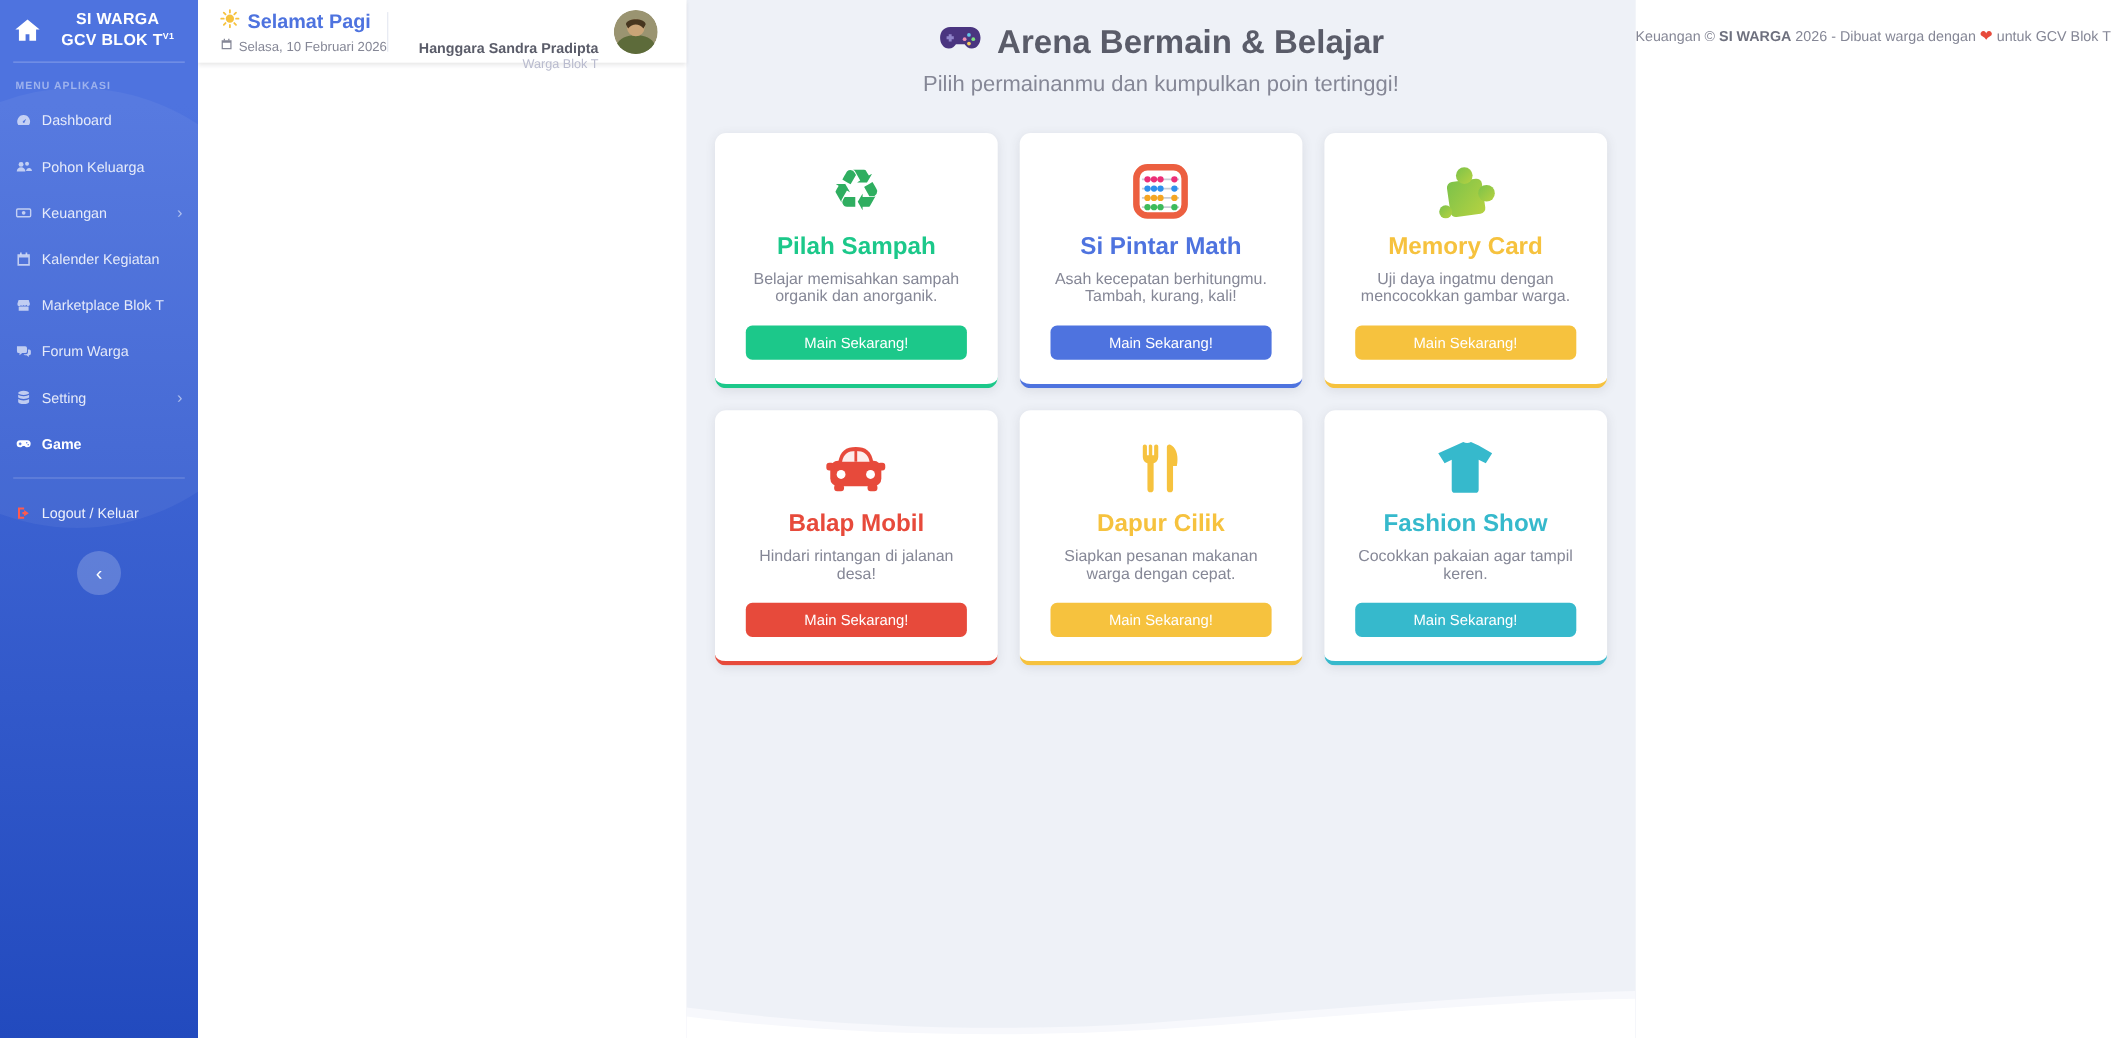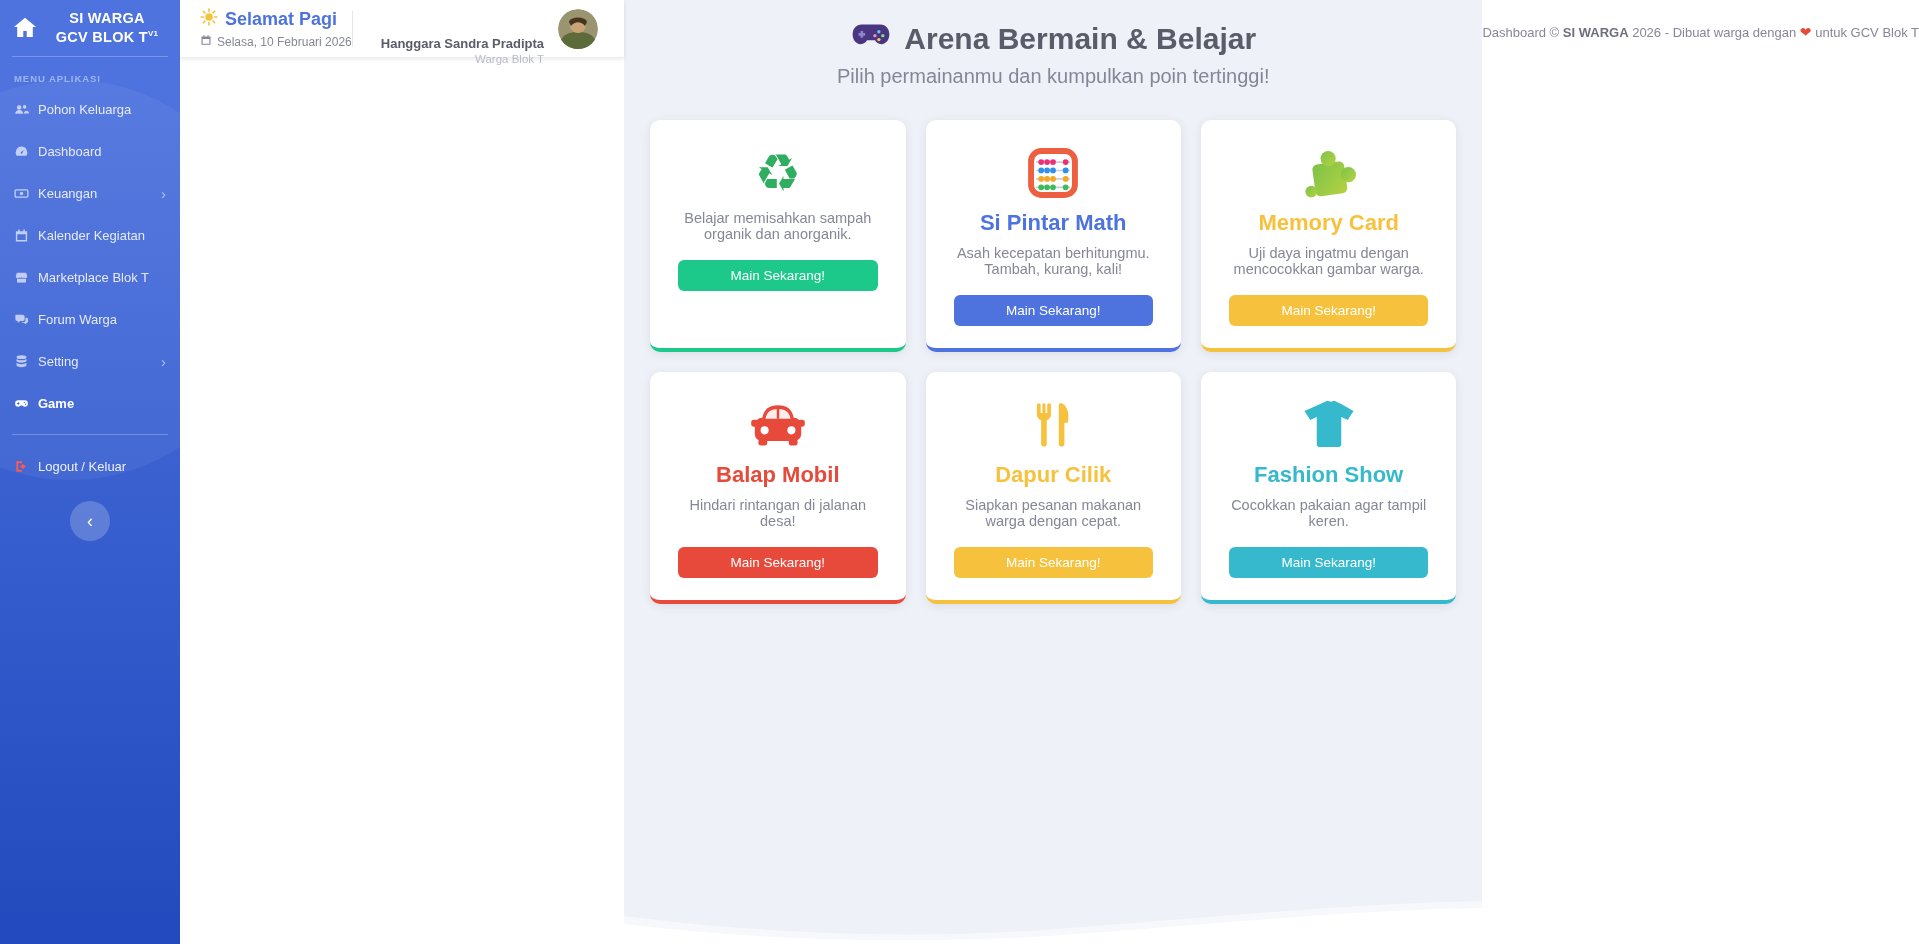--- a/index.html
+++ b/index.html
@@ -81,36 +81,36 @@
         <div><span>GCV BLOK T</span><sup>V1</sup></div>
       </div>
     </div>
     <div class="sb-divider"></div>
 
     <div class="sb-heading">MENU APLIKASI</div>
 
     <div class="nav-item">
       <span class="sb-icon">
         <svg viewBox="0 0 16 16" width="15" height="15" fill="currentColor">
+            <path d="M8 2.8a6.2 6.2 0 0 0-5.2 9.6h10.4A6.2 6.2 0 0 0 8 2.8zm.7 7.4a1 1 0 0 1-1.4-1.4l3.2-2.5-1.8 3.9z"></path>
+          </svg>
+      </span>
+      <span>Dashboard</span>
+    </div>
+
+    <div class="nav-item">
+      <span class="sb-icon">
+        <svg viewBox="0 0 16 16" width="15" height="15" fill="currentColor">
             <circle cx="5.5" cy="5.8" r="2.4"></circle>
             <circle cx="11.3" cy="5.2" r="1.9"></circle>
             <path d="M1.3 12.6c0-2.3 1.9-4 4.2-4s4.2 1.7 4.2 4z"></path>
             <path d="M10.3 12c.4-1.7 1.5-2.8 3-2.8 1.6 0 2.6 1.2 2.9 3h-5.9z"></path>
           </svg>
       </span>
       <span>Pohon Keluarga</span>
-    </div>
-
-    <div class="nav-item">
-      <span class="sb-icon">
-        <svg viewBox="0 0 16 16" width="15" height="15" fill="currentColor">
-            <path d="M8 2.8a6.2 6.2 0 0 0-5.2 9.6h10.4A6.2 6.2 0 0 0 8 2.8zm.7 7.4a1 1 0 0 1-1.4-1.4l3.2-2.5-1.8 3.9z"></path>
-          </svg>
-      </span>
-      <span>Dashboard</span>
     </div>
 
     <div class="nav-item">
       <span class="sb-icon">
         <svg viewBox="0 0 16 16" width="15" height="15" fill="none" stroke="currentColor" stroke-width="1.4">
             <rect x="1.2" y="4.2" width="13.6" height="7.6" rx="1.2"></rect>
             <circle cx="8" cy="8" r="1.8" fill="currentColor" stroke="none"></circle>
           </svg>
       </span>
       <span>Keuangan</span>
@@ -255,20 +255,21 @@
         </h1>
         <div class="page-subtitle">Pilih permainanmu dan kumpulkan poin tertinggi!</div>
       </div>
 
       <div class="cards">
 
         <div class="game-card" style="--accent: #1cc88a;">
           <div class="game-icon">
             <span class="glyph-icon" style="color:#2fae60">♻</span>
           </div>
+          <div class="game-title">Pilah Sampah</div>
           <div class="game-desc">Belajar memisahkan sampah organik dan anorganik.</div>
           <button class="play-btn">Main Sekarang!</button>
         </div>
 
         <div class="game-card" style="--accent: #4e73df;">
           <div class="game-icon">
             <svg viewBox="0 0 64 64" width="54" height="54">
                 <rect x="6" y="6" width="52" height="52" rx="12" fill="none" stroke="#ec5f40" stroke-width="7"></rect>
                 <g stroke="#c9ced6" stroke-width="2">
                   <line x1="12" y1="19" x2="52" y2="19"></line>
@@ -376,17 +377,17 @@
 
       </div>
 
       <svg class="wave" viewBox="0 0 1739 80" preserveAspectRatio="none">
         <path d="M0,52 C250,68 550,76 850,66 C1150,55 1450,40 1739,37 L1739,80 L0,80 Z" fill="#f7f8fc"></path>
         <path d="M0,60 C250,75 550,81 860,72 C1160,62 1460,46 1739,44 L1739,80 L0,80 Z" fill="#ffffff"></path>
       </svg>
     </section>
 
     <footer class="page-footer">
-      <span><span>Dashboard © </span><b>SI WARGA</b><span> 2026 - Dibuat warga dengan </span><span class="heart">❤</span><span> untuk GCV Blok T</span></span>
+      <span><span>Keuangan © </span><b>SI WARGA</b><span> 2026 - Dibuat warga dengan </span><span class="heart">❤</span><span> untuk GCV Blok T</span></span>
     </footer>
 
   </div>
 </div>
 
 </body></html>

